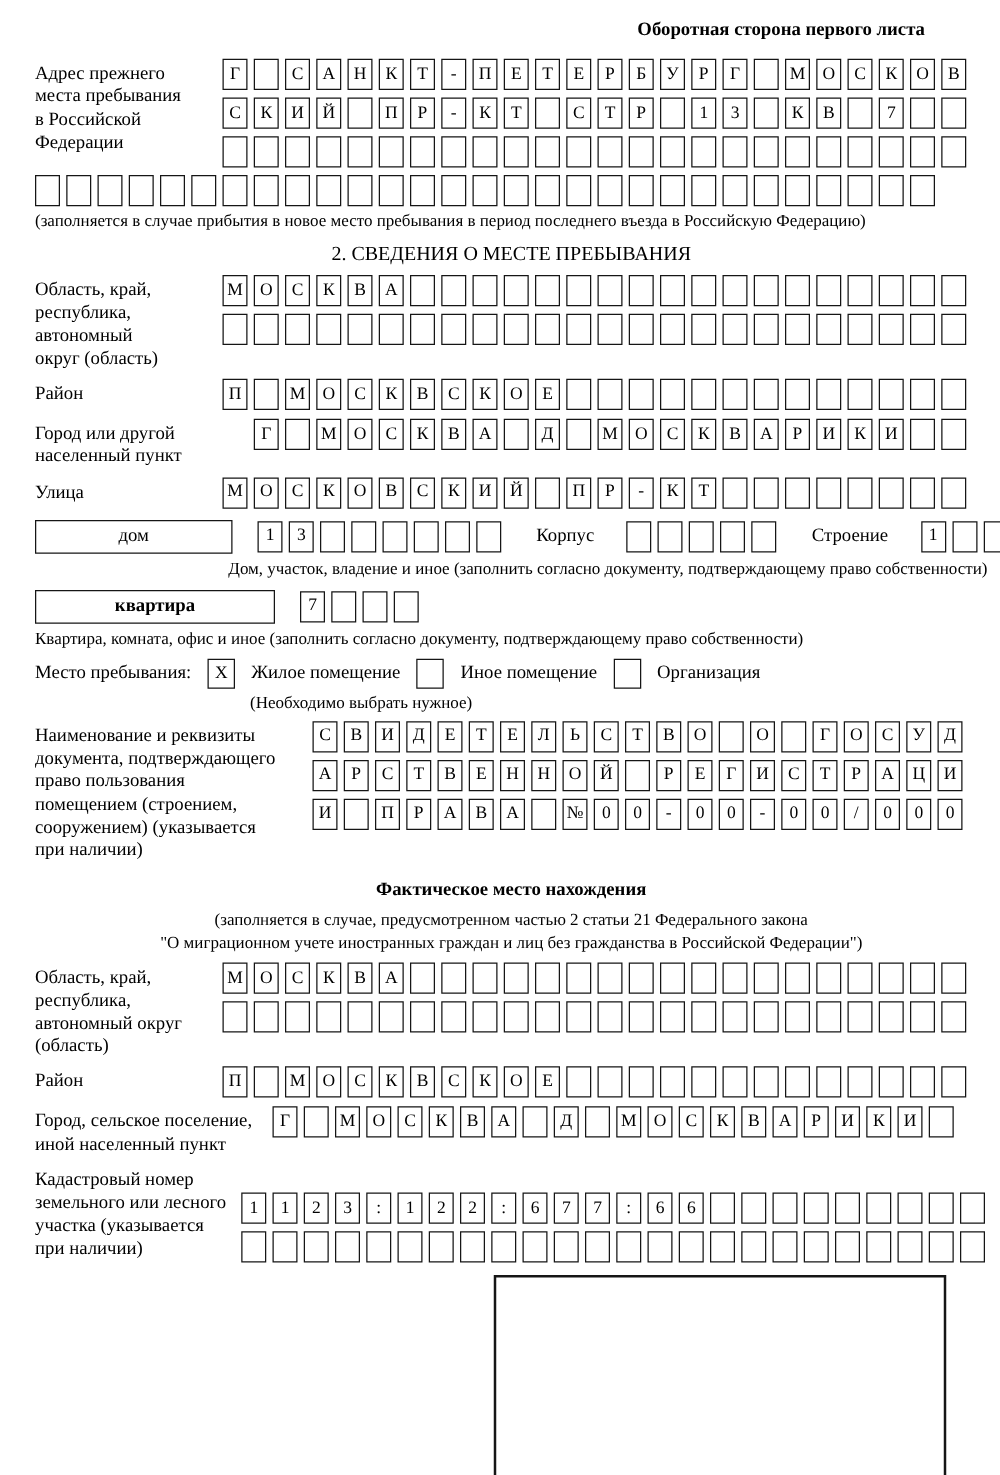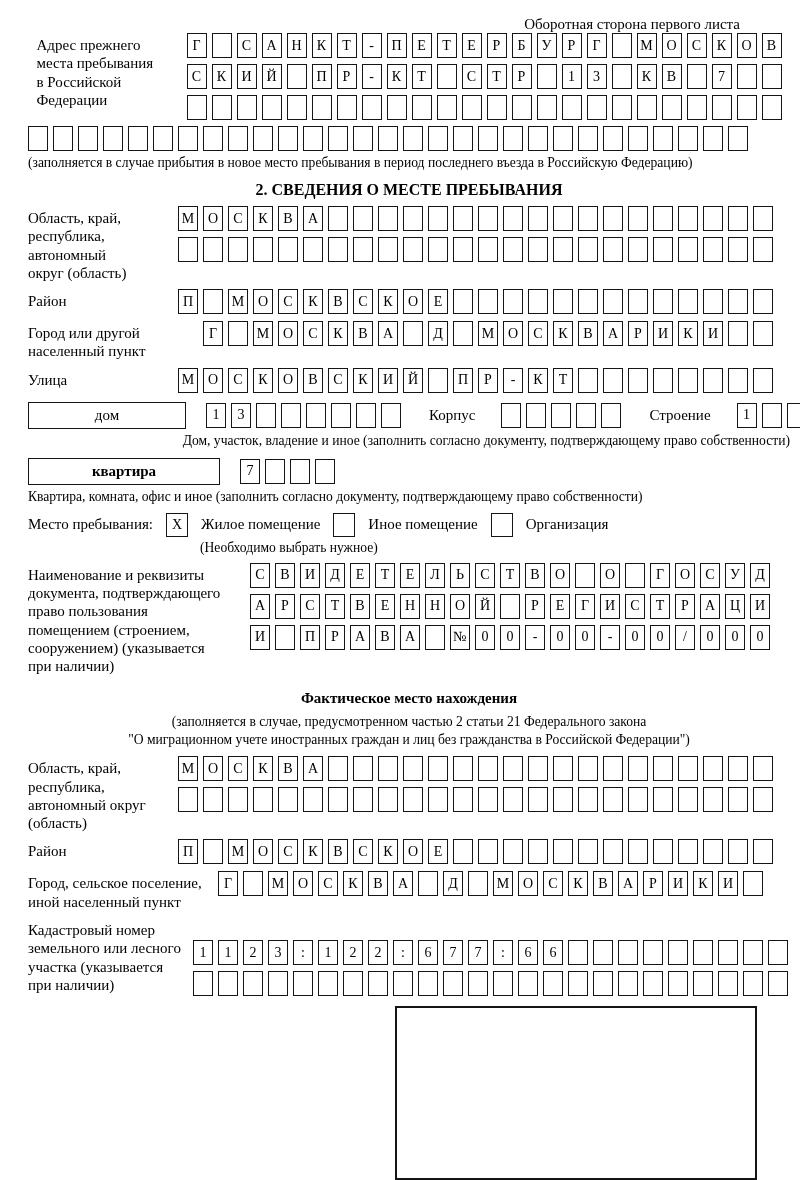--- a/index.html
+++ b/index.html
@@ -1,31 +1,31 @@
 <!DOCTYPE html>
 <html><head>
 <meta charset="utf-8">
 <style>
   html,body{margin:0;padding:0;background:#fff;}
   body{width:800px;height:1180px;color:#000;font-family:"Liberation Serif",serif;overflow:hidden;}
   .page{padding:16px 10px 0 28px;box-sizing:border-box;width:800px;height:1180px;}
-  .hdr{text-align:right;font-size:15px;padding-right:50px;}
+  .hdr{text-align:right;font-size:15px;padding-right:50px;font-weight:bold;}
   
   .box-row{display:flex;gap:5px;}
   .cbox{width:20px;height:25px;box-sizing:border-box;border:1.5px solid #151515;display:flex;align-items:center;justify-content:center;font-size:14px;background:#fff;flex-shrink:0;}
   .rows{display:flex;flex-direction:column;gap:6px;}
   .field{display:flex;align-items:flex-start;margin-top:7px;}
   .flabel{flex-shrink:0;font-size:15px;line-height:1.22;white-space:pre-line;padding-top:3px;}
   .w150{width:150px;} .w165{width:165px;} .w190{width:190px;} .w222{width:222px;}
   .indent1{margin-left:25px;}
   .note{font-size:13.6px;margin-top:4px;}
-  .sec-title{font-size:16px;font-weight:bold;text-align:center;margin:10px 0 4px 0;}
+  .sec-title{font-size:16px;font-weight:normal;text-align:center;margin:10px 0 4px 0;}
   .sub-title{font-size:15px;font-weight:bold;text-align:center;margin:14px 0 6px 0;}
   .sub-note{font-size:13.6px;text-align:center;line-height:1.35;}
-  .addr-block{display:flex;justify-content:center;}
+  .addr-block{display:flex;margin-top:14px;}
   .full-row{margin-top:6px;}
   
   .inline-row{display:flex;align-items:center;gap:20px;margin-top:9px;text-align:center;}
   .widebox{box-sizing:border-box;border:1.5px solid #151515;height:27px;display:flex;align-items:center;justify-content:center;font-size:15px;flex-shrink:0;}
   .wb-dom{width:158px;} .wb-kv{width:192px;font-weight:bold;}
   .inline-lbl{font-size:15px;padding:0 6px 0 8px;white-space:nowrap;}
   
   .mesto-row{display:flex;align-items:center;gap:13px;font-size:15px;margin-top:8px;}
   .chk{width:22px;height:24px;box-sizing:border-box;border:1.5px solid #151515;display:flex;align-items:center;justify-content:center;font-size:14px;flex-shrink:0;}
   .mesto-note{font-size:13.6px;margin:3px 0 0 172px;}

